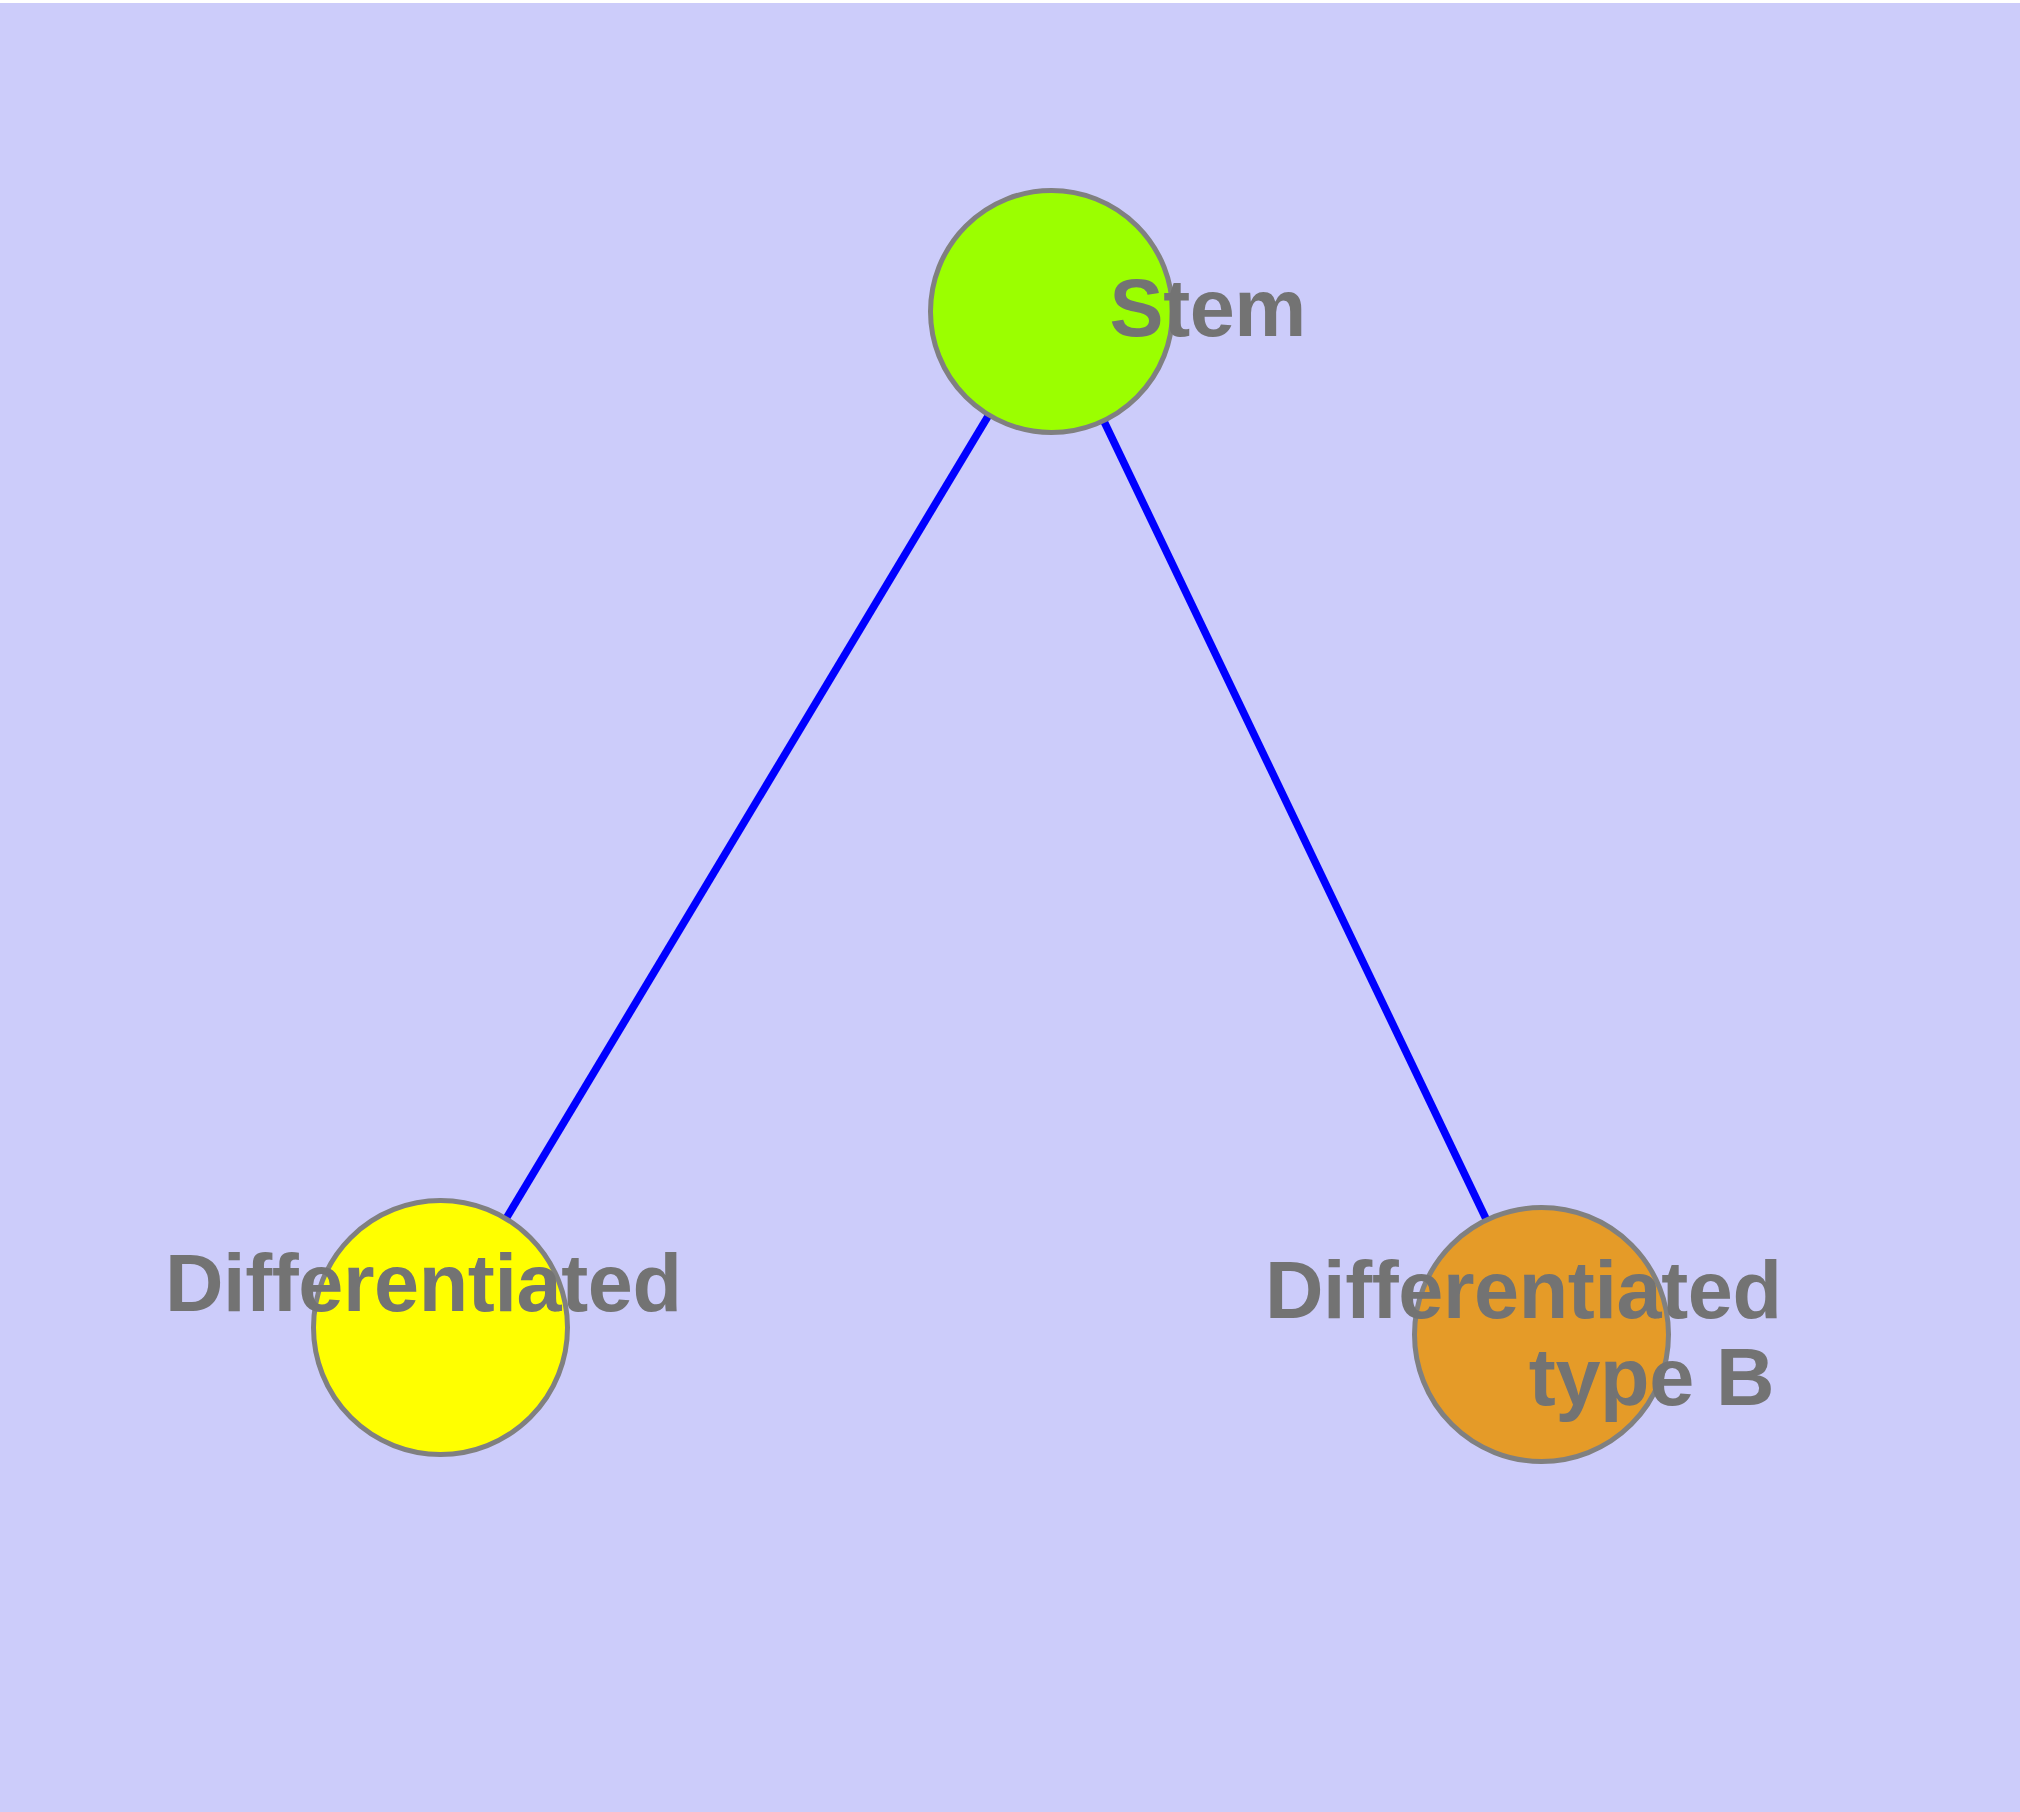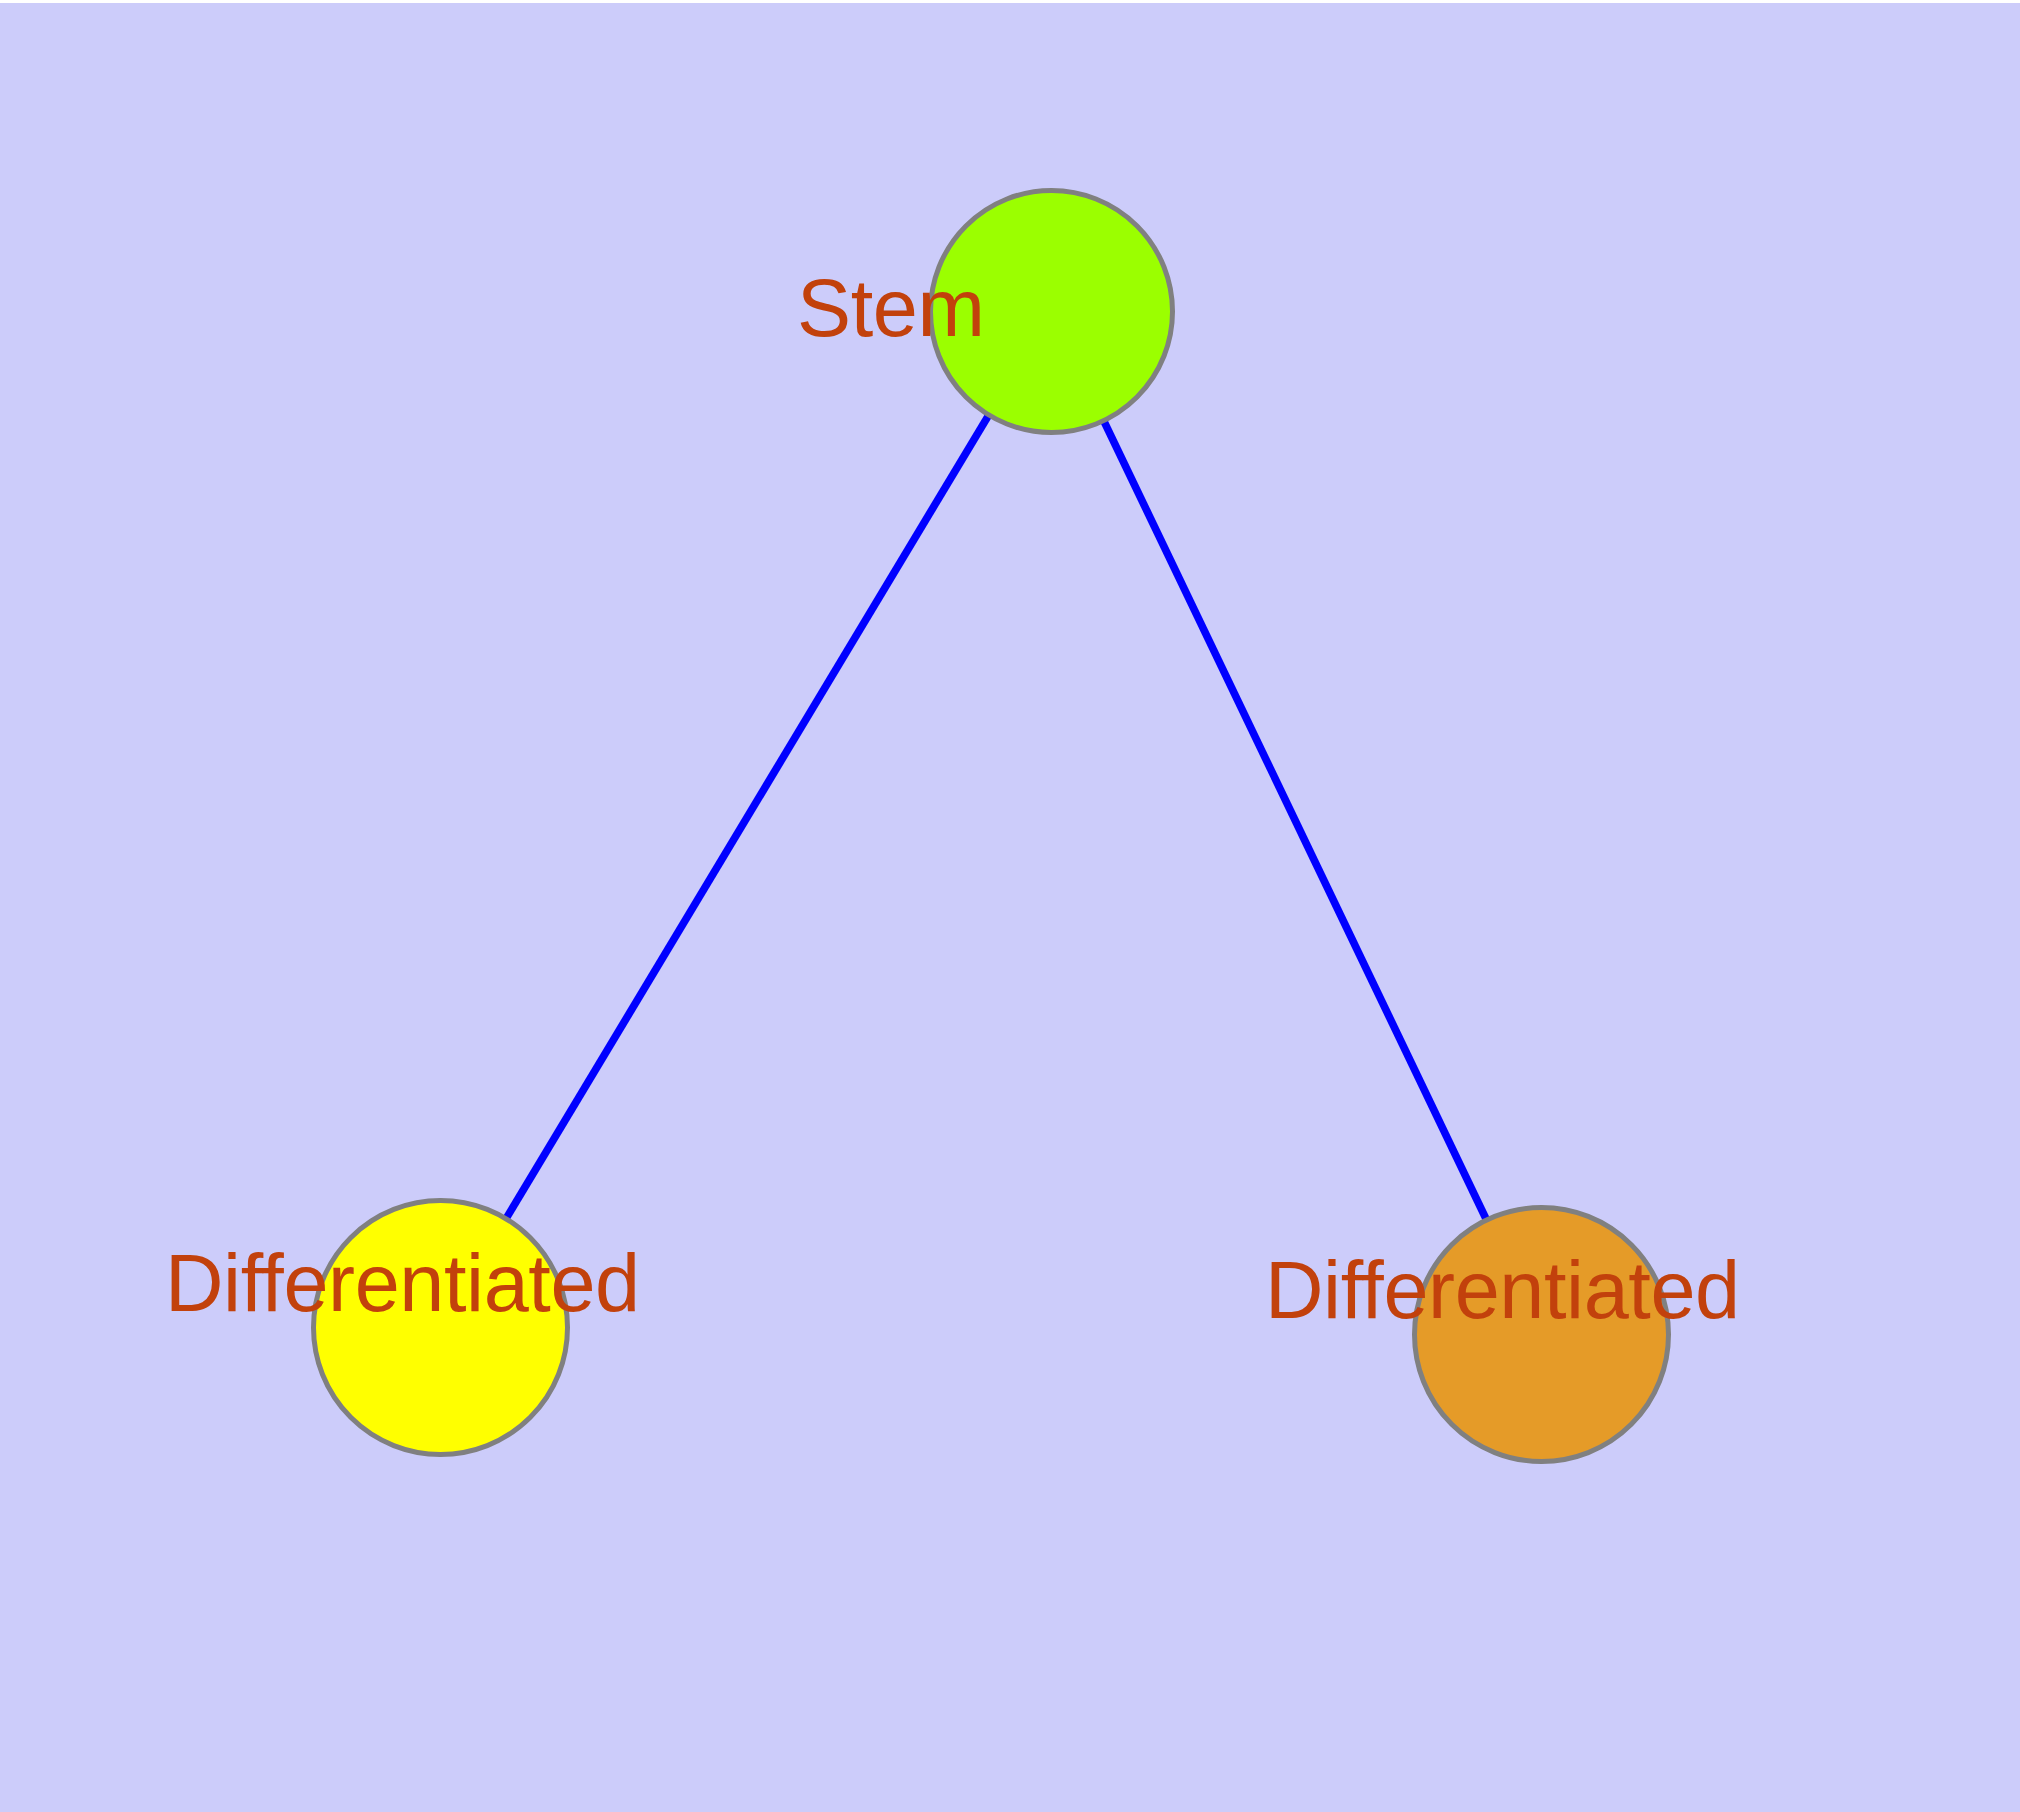--- a/index.html
+++ b/index.html
@@ -31,23 +31,23 @@
     height: 1812px;
   }
   .node-circle {
     position: absolute;
     border-radius: 50%;
     box-sizing: border-box;
     border: 5.1px solid #808080;
   }
   .node-label {
     position: absolute;
-    color: #c2410c;
-    font-weight: normal;
-    text-align: left;
+    color: #737373;
+    font-weight: bold;
+    text-align: right;
     line-height: 1.07;
     white-space: nowrap;
     letter-spacing: -0.4px;
   }
   #node-stem-circle {
     left: 928px;
     top: 188px;
     width: 247px;
     height: 247px;
     background: #9bff00;
@@ -106,16 +106,17 @@
   <div id="node-stem-label" class="node-label">
     <span>Stem</span>
   </div>
 
   <div id="node-typea-label" class="node-label">
     <div>Differentiated</div>
   </div>
 
   <div id="node-typeb-label" class="node-label">
     <div>Differentiated</div>
+    <div>type B</div>
   </div>
 
 </div>
 
 
 </body></html>

